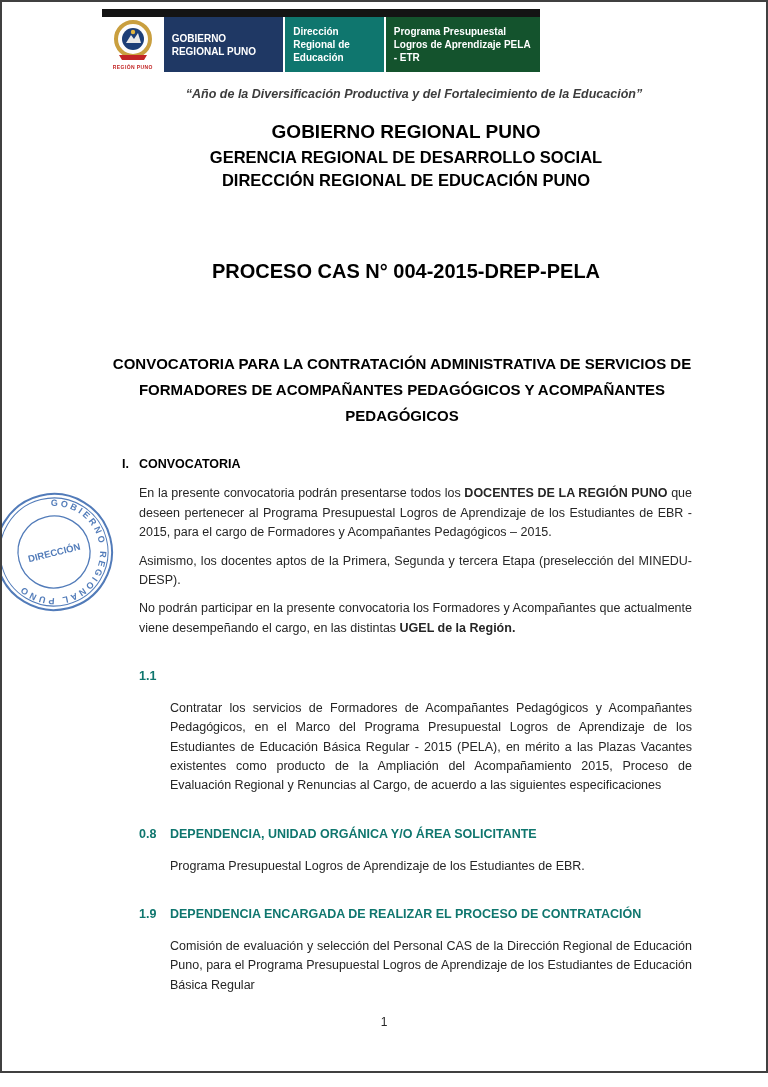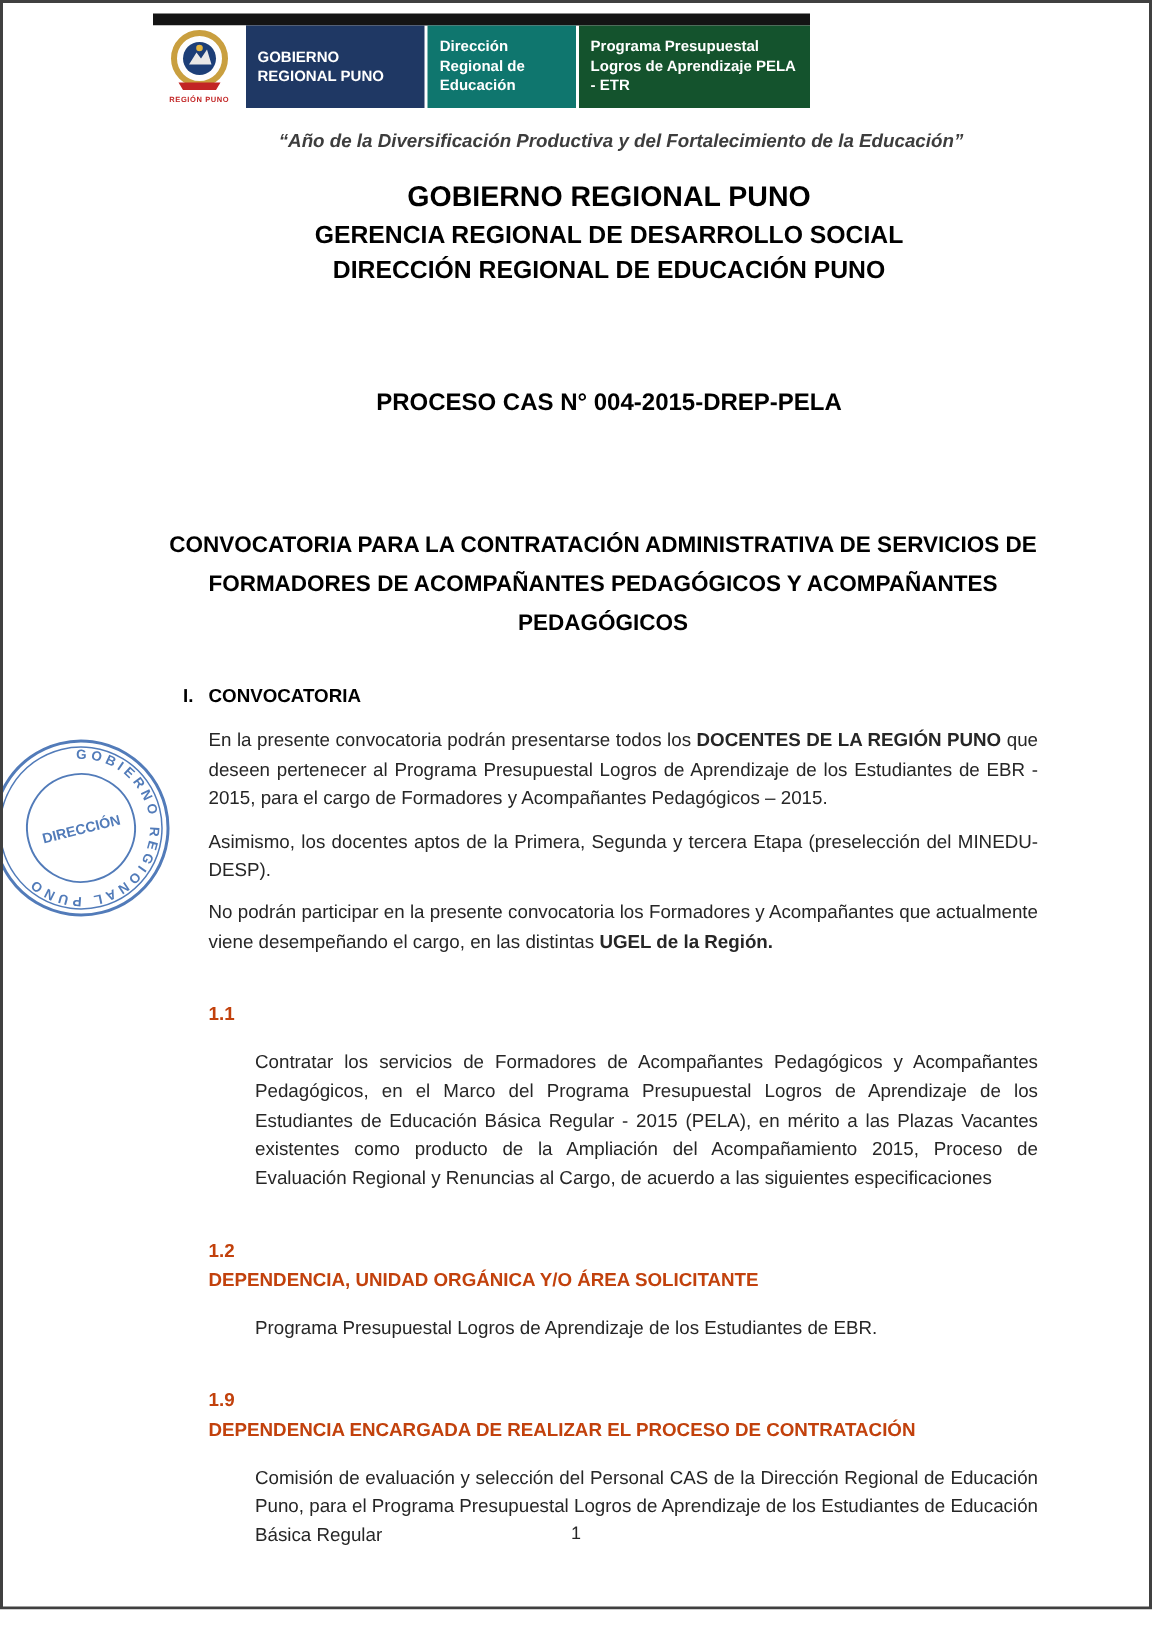--- a/index.html
+++ b/index.html
@@ -19,30 +19,30 @@
   .hbox3{width:155px;background:#14532d;}
 
   
   .quote{position:absolute;top:85px;left:0;width:100%;text-align:center;font-style:italic;font-weight:bold;font-size:12.5px;color:#3d3d3d;padding-left:30px;}
 
   
   .titles{position:absolute;top:119px;left:99px;width:610px;text-align:center;font-weight:bold;color:#000;}
   .t1{font-size:19px;margin:0 0 5px 0;}
   .t2{font-size:16.5px;margin:0 0 4px 0;}
   .t3{font-size:16.5px;margin:0;}
-  .process{position:absolute;top:258px;left:99px;width:610px;text-align:center;font-weight:bold;font-size:16px;color:#000;}
+  .process{position:absolute;top:258px;left:99px;width:610px;text-align:center;font-weight:bold;font-size:20px;color:#000;}
   .convocatoria{position:absolute;top:349px;left:105px;width:590px;text-align:center;font-weight:bold;font-size:15px;line-height:1.73;color:#000;}
 
   
   .content{position:absolute;top:453px;left:120px;width:570px;font-size:12.5px;line-height:1.55;z-index:2;}
   .sec-head{display:flex;font-weight:bold;color:#000;margin-bottom:10px;}
   .numeral{width:17px;flex:none;}
   .para{margin:0 0 9px 17px;text-align:justify;}
   .sub{margin-left:17px;margin-top:29px;}
-  .sub-head{display:flex;font-weight:bold;color:#c2410c;margin-bottom:8px;flex-direction:column;}
+  .sub-head{display:flex;font-weight:bold;color:#0f766e;margin-bottom:8px;}
   .sub-num{width:31px;flex:none;}
   .sub-body{margin-left:31px;text-align:justify;}
   .b{font-weight:bold;}
 
   
   .stamp{position:absolute;left:-24px;top:474px;width:152px;height:152px;opacity:.85;transform:rotate(-14deg);z-index:1;}
 
   
   .page-num{position:absolute;bottom:42px;left:0;width:100%;text-align:center;font-size:12px;color:#262626;}
 </style>
@@ -113,21 +113,21 @@
 
     <div class="sub">
       <div class="sub-head">
         <span class="sub-num">1.1</span>
       </div>
       <p class="sub-body">Contratar los servicios de Formadores de Acompañantes Pedagógicos y Acompañantes Pedagógicos, en el Marco del Programa Presupuestal Logros de Aprendizaje de los Estudiantes de Educación Básica Regular - 2015 (PELA), en mérito a las Plazas Vacantes existentes como producto de la Ampliación del Acompañamiento 2015, Proceso de Evaluación Regional y Renuncias al Cargo, de acuerdo a las siguientes especificaciones</p>
     </div>
 
     <div class="sub">
       <div class="sub-head">
-        <span class="sub-num">1.2</span>
+        <span class="sub-num">0.8</span>
         <span>DEPENDENCIA, UNIDAD ORGÁNICA Y/O ÁREA SOLICITANTE</span>
       </div>
       <p class="sub-body">Programa Presupuestal Logros de Aprendizaje de los Estudiantes de EBR.</p>
     </div>
 
     <div class="sub">
       <div class="sub-head">
         <span class="sub-num">1.9</span>
         <span>DEPENDENCIA ENCARGADA DE REALIZAR EL PROCESO DE CONTRATACIÓN</span>
       </div>

